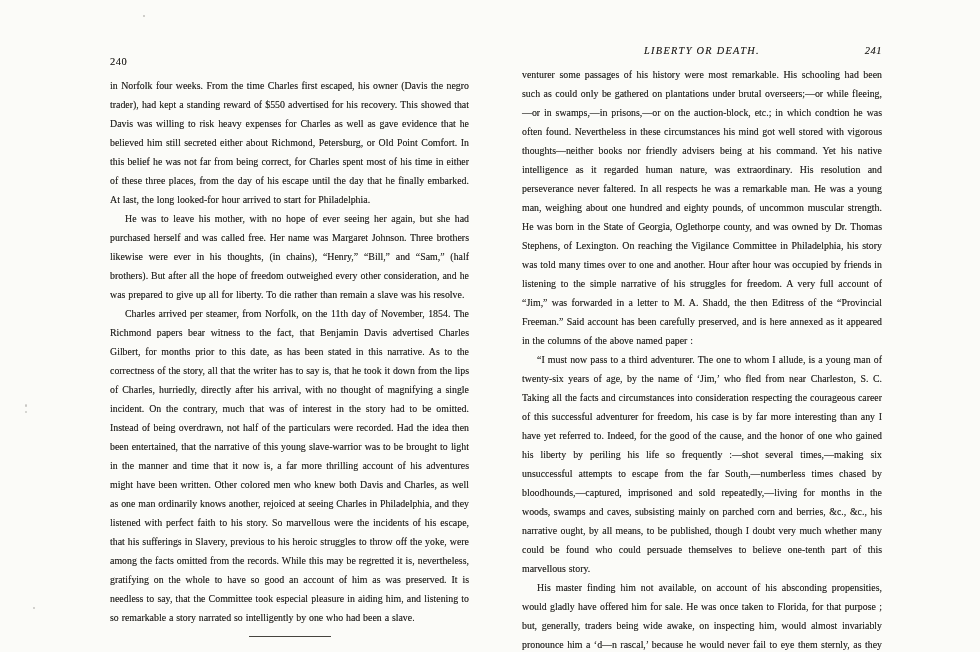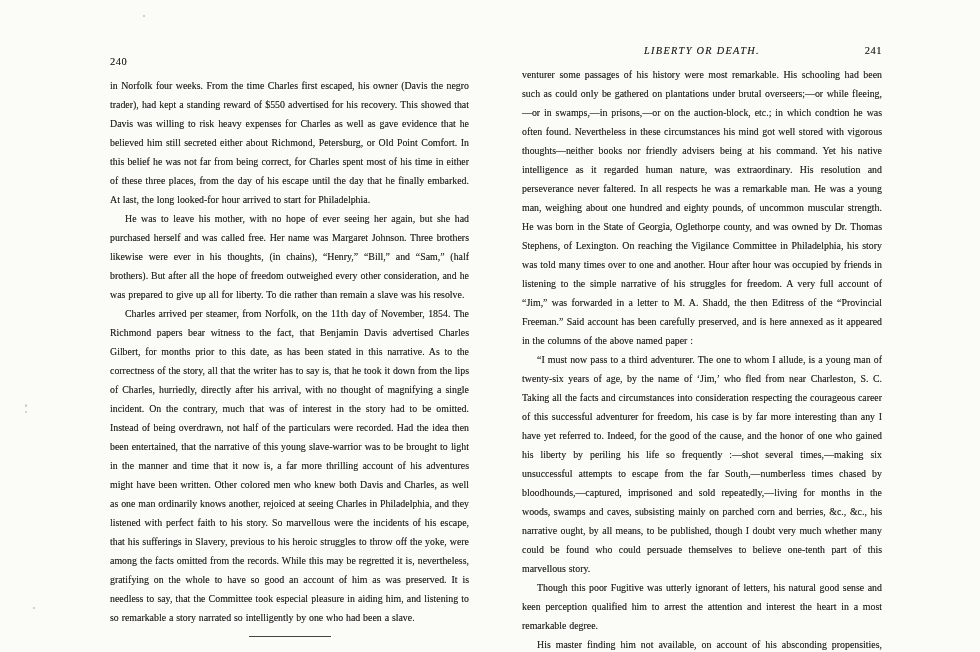--- a/index.html
+++ b/index.html
@@ -26,21 +26,21 @@
   .pagenum { font-size: 10.5px; letter-spacing: 0.5px; }
   .running-title {
     flex: 1 1 auto;
     text-align: center;
     font-style: italic;
     font-size: 10.3px;
     letter-spacing: 1.3px;
     white-space: nowrap;
   }
   #page-left .pagenum { text-align: left; }
-  #page-right .pagenum { text-align: right; }
+  #page-right .pagenum { text-align: right; font-style: italic; }
 
   .body-text p {
     margin: 0;
     font-size: 9.9px;
     line-height: 19px;
     text-align: justify;
     text-indent: 15px;
     word-spacing: 0.4px;
   }
   .body-text p.no-indent { text-indent: 0; }
@@ -113,19 +113,18 @@
 
   <div class="page" id="page-right">
     <div class="running-head">
       <div class="slot"></div>
       <div class="running-title">LIBERTY OR DEATH.</div>
       <div class="slot pagenum">241</div>
     </div>
     <div class="body-text">
       <p class="no-indent">venturer some passages of his history were most remarkable.  His schooling had been such as could only be gathered on plantations under brutal overseers;—or while fleeing,—or in swamps,—in prisons,—or on the auction-block, etc.; in which condtion he was often found.  Nevertheless in these circumstances his mind got well stored with vigorous thoughts—neither books nor friendly advisers being at his command.  Yet his native intelligence as it regarded human nature, was extraordinary.  His resolution and perseverance never faltered.  In all respects he was a remarkable man.  He was a young man, weighing about one hundred and eighty pounds, of uncommon muscular strength.  He was born in the State of Georgia, Oglethorpe county, and was owned by Dr. Thomas Stephens, of Lexington.  On reaching the Vigilance Committee in Philadelphia, his story was told many times over to one and another.  Hour after hour was occupied by friends in listening to the simple narrative of his struggles for freedom.  A very full account of “Jim,” was forwarded in a letter to M. A. Shadd, the then Editress of the “Provincial Freeman.”  Said account has been carefully preserved, and is here annexed as it appeared in the columns of the above named paper :</p>
       <p>“I must now pass to a third adventurer.  The one to whom I allude, is a young man of twenty-six years of age, by the name of ‘Jim,’ who fled from near Charleston, S. C.  Taking all the facts and circumstances into consideration respecting the courageous career of this successful adventurer for freedom, his case is by far more interesting than any I have yet referred to. Indeed, for the good of the cause, and the honor of one who gained his liberty by periling his life so frequently :—shot several times,—making six unsuccessful attempts to escape from the far South,—numberless times chased by bloodhounds,—captured, imprisoned and sold repeatedly,—living for months in the woods, swamps and caves, subsisting mainly on parched corn and berries, &amp;c., &amp;c., his narrative ought, by all means, to be published, though I doubt very much whether many could be found who could persuade themselves to believe one-tenth part of this marvellous story.</p>
-      <p>Though this poor Fugitive was utterly ignorant of letters, his natural good sense and keen perception qualified him to arrest the attention and interest the heart in a most remarkable degree.</p>
       <p>His master finding him not available, on account of his absconding propensities, would gladly have offered him for sale.  He was once taken to Florida, for that purpose ; but, generally, traders being wide awake, on inspecting him, would almost invariably pronounce him a ‘d—n rascal,’ because he would never fail to eye them sternly, as they inspected him.  The obedient and submissive slave is always recognized by hanging his head and looking on the ground, when looked at by a slave-holder.  This lesson Jim had never learned, hence he was not to be trusted.</p>
     </div>
     <div class="signature">16</div>
   </div>
 
 </div>
 
 </body></html>

